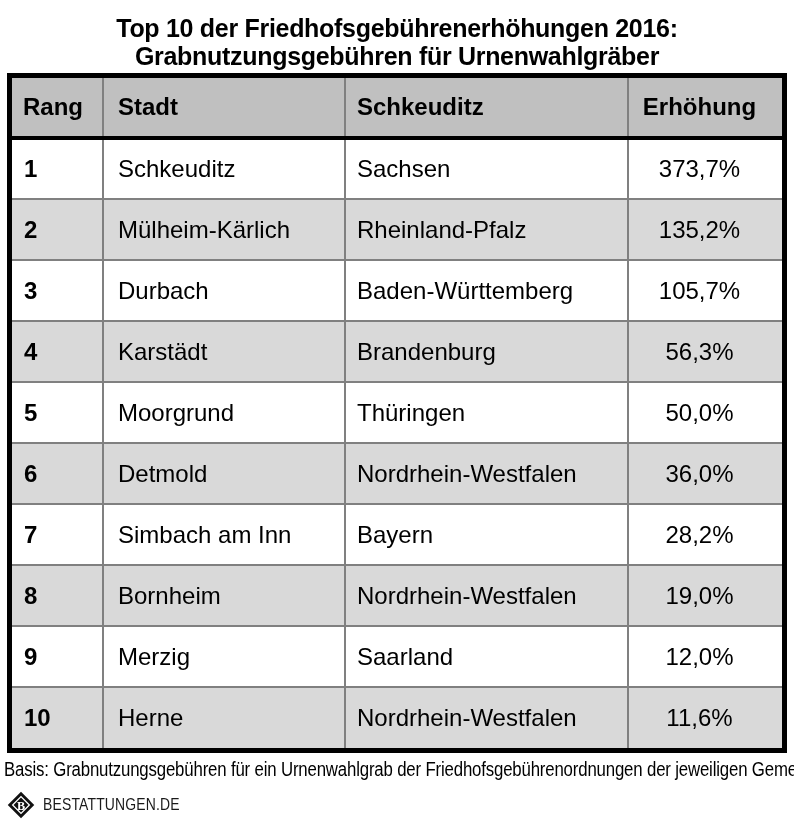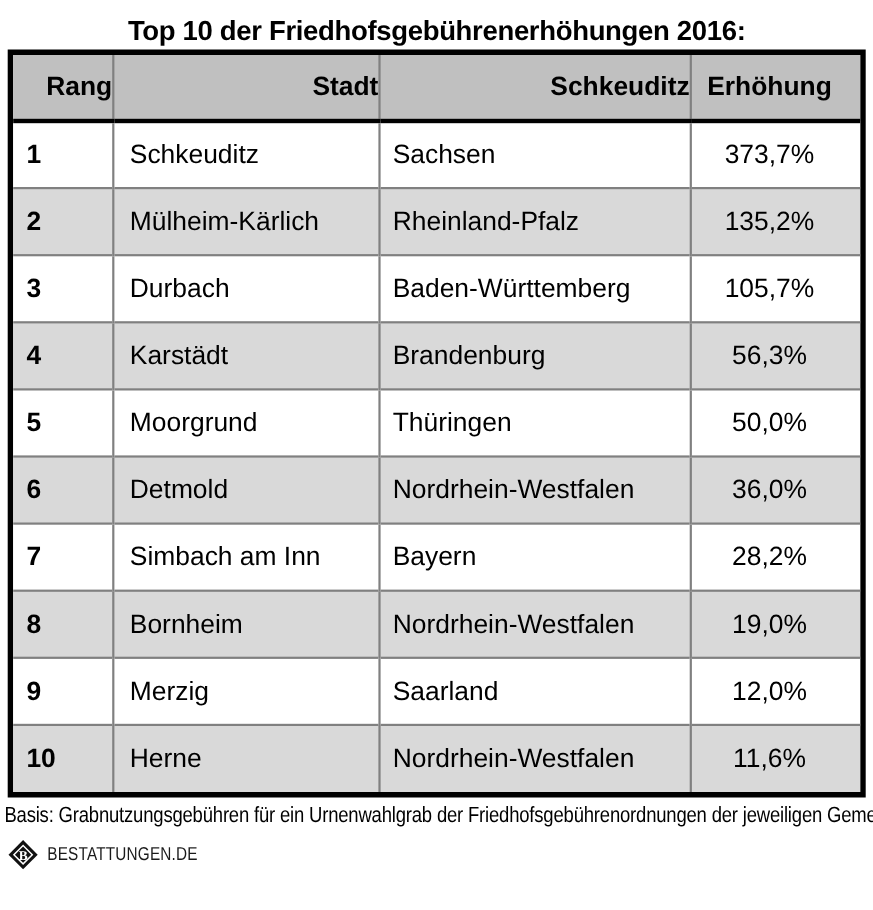--- a/index.html
+++ b/index.html
@@ -32,21 +32,21 @@
   col.c-rang { width: 91px; }
   col.c-stadt { width: 242px; }
   col.c-bundesland { width: 283px; }
   col.c-erhoehung { width: 154px; }
 
   th {
     background: var(--header-bg, #c0c0c0);
     font-size: 24px;
     font-weight: bold;
     height: 60px;
-    text-align: right;
+    text-align: left;
     border-bottom: 4px solid var(--border-dark, #000);
     vertical-align: middle;
   }
   th + th, td + td { border-left: 2px solid var(--border-light, #808080); }
   td { border-top: 2px solid var(--border-light, #808080); }
 
   td {
     font-size: 24px;
     height: 61px;
     vertical-align: middle;
@@ -85,20 +85,21 @@
     white-space: nowrap;
   }
 </style>
 </head>
 <body>
 
 <div class="page">
 
   <div class="title-block">
     <div class="title-line">Top 10 der Friedhofsgebührenerhöhungen 2016:</div>
+    <div class="title-line">Grabnutzungsgebühren für Urnenwahlgräber</div>
   </div>
 
   <div class="table-frame">
     <table>
       <colgroup>
         <col class="c-rang">
           <col class="c-stadt">
           <col class="c-bundesland">
           <col class="c-erhoehung">
       </colgroup>

